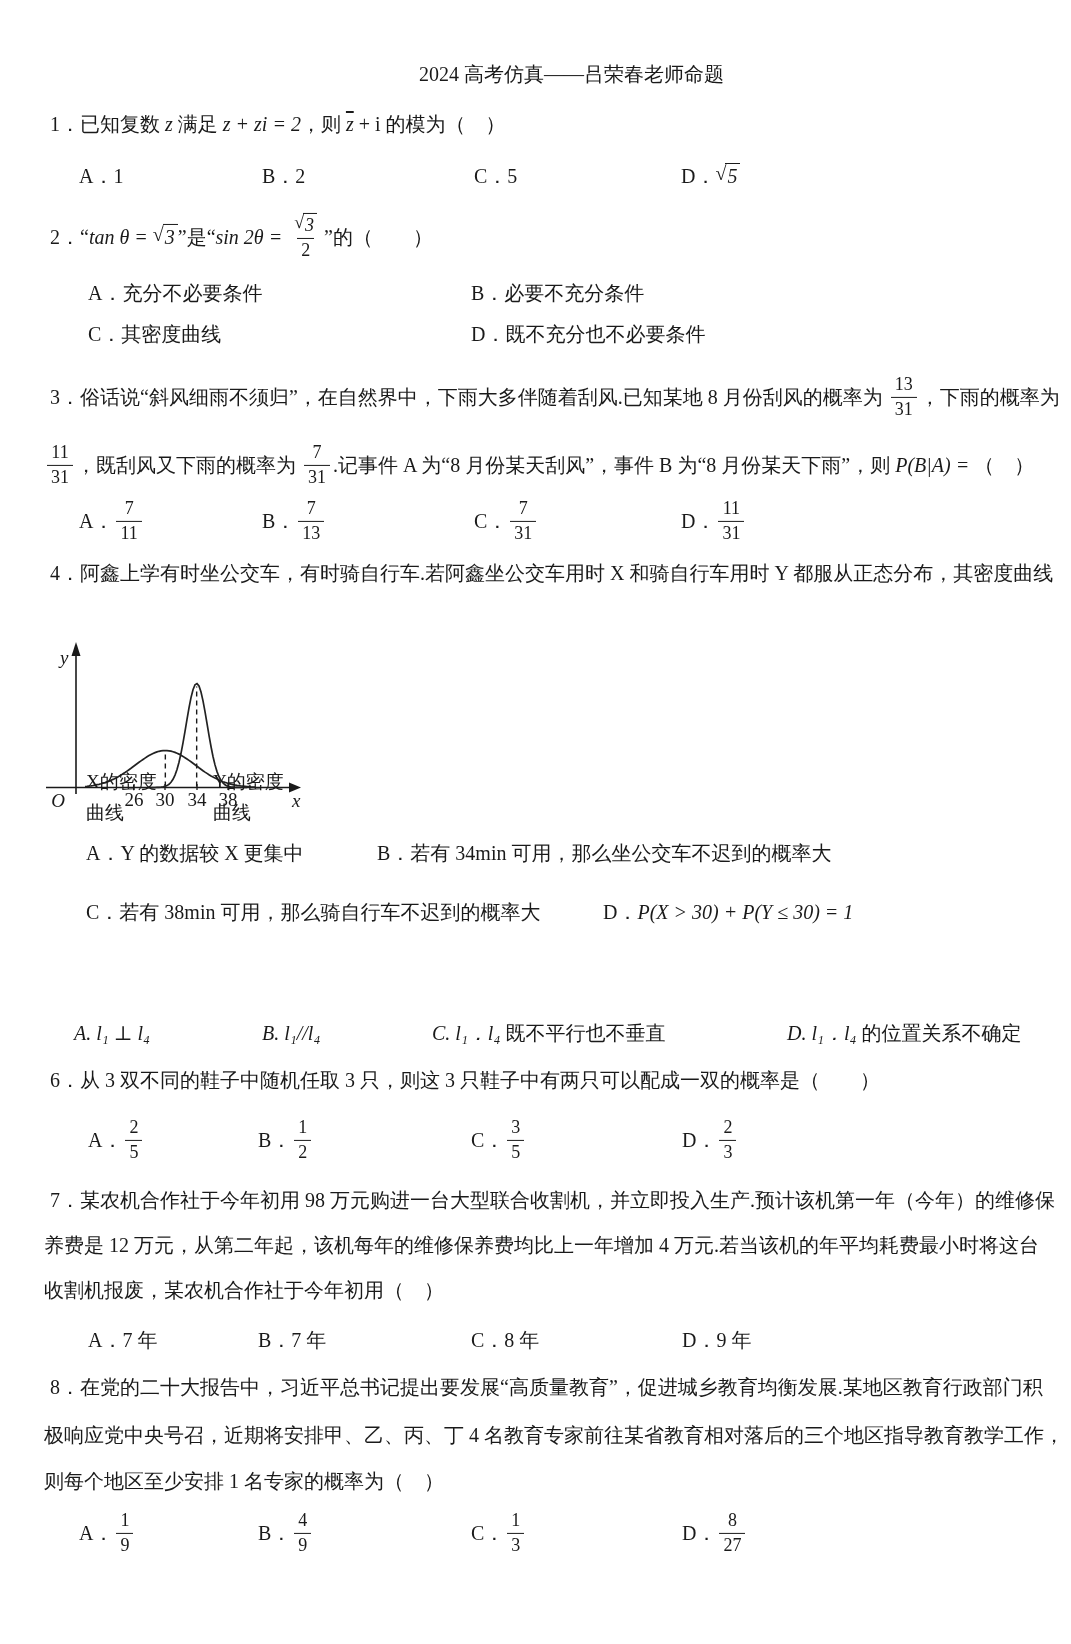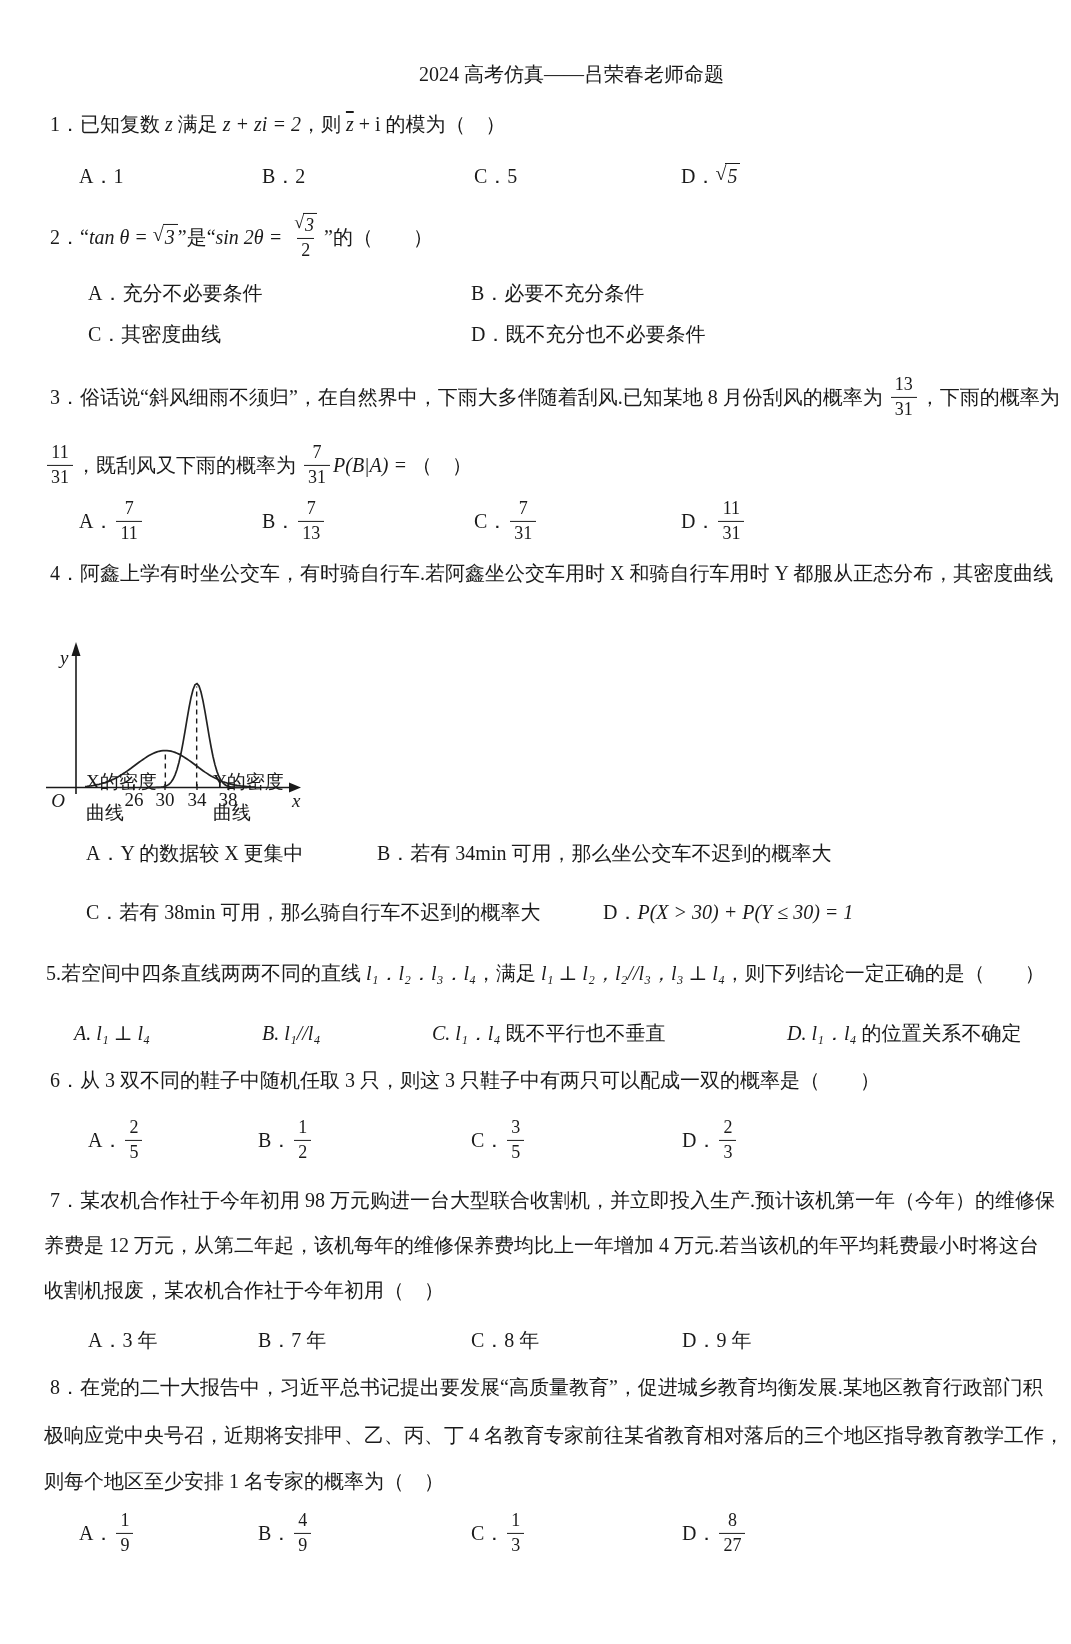--- a/index.html
+++ b/index.html
@@ -58,21 +58,21 @@
   </div>
   <div class="ln" style="left:52px;top:293px"><span>A．充分不必要条件</span></div>
   <div class="ln" style="left:435px;top:293px"><span>B．必要不充分条件</span></div>
   <div class="ln" style="left:52px;top:334px"><span>C．其密度曲线</span></div>
   <div class="ln" style="left:435px;top:334px"><span>D．既不充分也不必要条件</span></div>
 
   <div class="ln" style="left:14px;top:397px">
     <span>3．俗话说“斜风细雨不须归”，在自然界中，下雨大多伴随着刮风.已知某地 8 月份刮风的概率为 </span><span class="frac"><span class="num">13</span><span class="den">31</span></span><span>，下雨的概率为</span>
   </div>
   <div class="ln" style="left:8px;top:465px">
-    <span class="frac"><span class="num">11</span><span class="den">31</span></span><span>，既刮风又下雨的概率为 </span><span class="frac"><span class="num">7</span><span class="den">31</span></span><span class="m">P(B|A) = </span><span>（　）</span>
+    <span class="frac"><span class="num">11</span><span class="den">31</span></span><span>，既刮风又下雨的概率为 </span><span class="frac"><span class="num">7</span><span class="den">31</span></span><span>.记事件 A 为“8 月份某天刮风”，事件 B 为“8 月份某天下雨”，则 </span><span class="m">P(B|A) = </span><span>（　）</span>
   </div>
   <div class="ln" style="left:43px;top:521px">
     <span>A．</span><span class="frac"><span class="num">7</span><span class="den">11</span></span>
   </div>
   <div class="ln" style="left:226px;top:521px">
     <span>B．</span><span class="frac"><span class="num">7</span><span class="den">13</span></span>
   </div>
   <div class="ln" style="left:438px;top:521px">
     <span>C．</span><span class="frac"><span class="num">7</span><span class="den">31</span></span>
   </div>
@@ -112,23 +112,20 @@
     </div>
   </div>
 
   <div class="ln" style="left:50px;top:853px"><span>A．Y 的数据较 X 更集中</span></div>
   <div class="ln" style="left:341px;top:853px"><span>B．若有 34min 可用，那么坐公交车不迟到的概率大</span></div>
   <div class="ln" style="left:50px;top:912px"><span>C．若有 38min 可用，那么骑自行车不迟到的概率大</span></div>
   <div class="ln" style="left:567px;top:912px">
     <span>D．</span><span class="m">P(X &gt; 30) + P(Y ≤ 30) = 1</span>
   </div>
 
-  <div class="ln" style="left:10px;top:973px">
-    <span>5.若空间中四条直线两两不同的直线 </span><span class="m">l₁．l₂．l₃．l₄</span><span>，满足 </span><span class="m">l₁ ⊥ l₂，l₂//l₃，l₃ ⊥ l₄</span><span>，则下列结论一定正确的是（　　）</span>
-  </div>
   <div class="ln" style="left:38px;top:1033px">
     <span class="m">A. </span><span class="m">l₁ ⊥ l₄</span>
   </div>
   <div class="ln" style="left:226px;top:1033px">
     <span class="m">B. </span><span class="m">l₁//l₄</span>
   </div>
   <div class="ln" style="left:396px;top:1033px">
     <span class="m">C. </span><span class="m">l₁．l₄</span><span> 既不平行也不垂直</span>
   </div>
   <div class="ln" style="left:751px;top:1033px">
@@ -145,21 +142,21 @@
   <div class="ln" style="left:435px;top:1140px">
     <span>C．</span><span class="frac"><span class="num">3</span><span class="den">5</span></span>
   </div>
   <div class="ln" style="left:646px;top:1140px">
     <span>D．</span><span class="frac"><span class="num">2</span><span class="den">3</span></span>
   </div>
 
   <div class="ln" style="left:14px;top:1200px"><span>7．某农机合作社于今年初用 98 万元购进一台大型联合收割机，并立即投入生产.预计该机第一年（今年）的维修保</span></div>
   <div class="ln" style="left:8px;top:1245px"><span>养费是 12 万元，从第二年起，该机每年的维修保养费均比上一年增加 4 万元.若当该机的年平均耗费最小时将这台</span></div>
   <div class="ln" style="left:8px;top:1290px"><span>收割机报废，某农机合作社于今年初用（　）</span></div>
-  <div class="ln" style="left:52px;top:1340px"><span>A．3 年</span></div>
+  <div class="ln" style="left:52px;top:1340px"><span>A．7 年</span></div>
   <div class="ln" style="left:222px;top:1340px"><span>B．7 年</span></div>
   <div class="ln" style="left:435px;top:1340px"><span>C．8 年</span></div>
   <div class="ln" style="left:646px;top:1340px"><span>D．9 年</span></div>
 
   <div class="ln" style="left:14px;top:1387px"><span>8．在党的二十大报告中，习近平总书记提出要发展“高质量教育”，促进城乡教育均衡发展.某地区教育行政部门积</span></div>
   <div class="ln" style="left:8px;top:1435px"><span>极响应党中央号召，近期将安排甲、乙、丙、丁 4 名教育专家前往某省教育相对落后的三个地区指导教育教学工作，</span></div>
   <div class="ln" style="left:8px;top:1481px"><span>则每个地区至少安排 1 名专家的概率为（　）</span></div>
   <div class="ln" style="left:43px;top:1533px">
     <span>A．</span><span class="frac"><span class="num">1</span><span class="den">9</span></span>
   </div>

